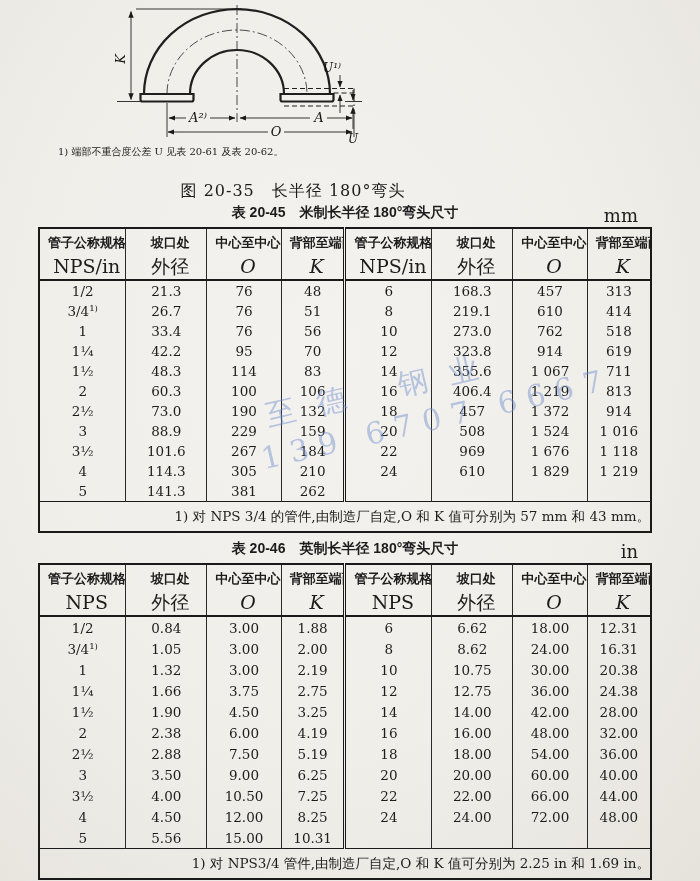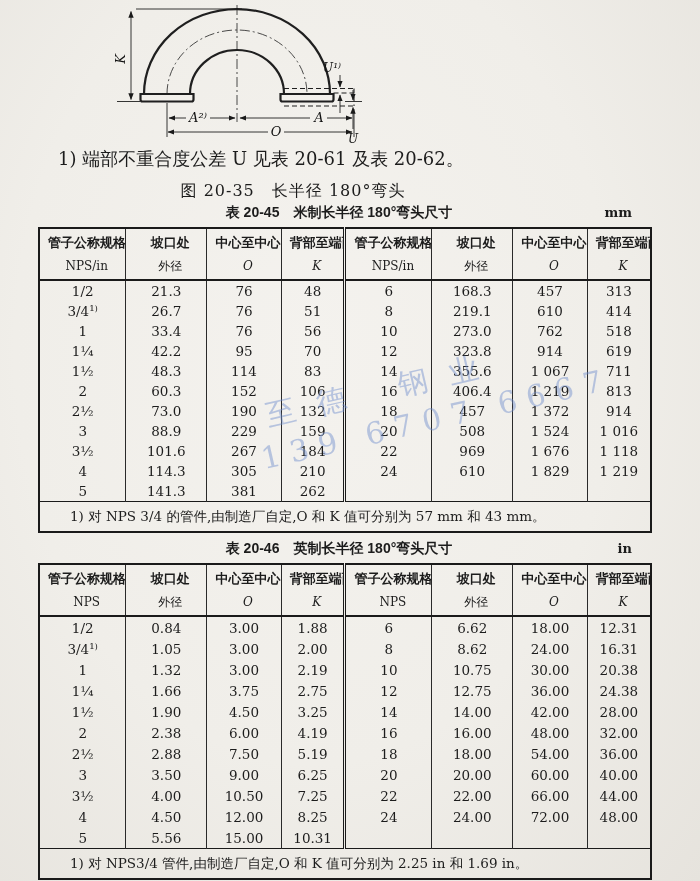--- a/index.html
+++ b/index.html
@@ -9,42 +9,42 @@
   
   .diagram{position:absolute;left:0;top:2px;}
   .thick{stroke:#1f1f1f;stroke-width:2.2;fill:none;stroke-linecap:round;}
   .thin{stroke:#1f1f1f;stroke-width:0.9;fill:none;}
   .cl{stroke:#1f1f1f;stroke-width:0.8;fill:none;stroke-dasharray:10 3 2 3;}
   .dash{stroke:#1f1f1f;stroke-width:1.1;fill:none;stroke-dasharray:5 3;}
   .dim{stroke:#1f1f1f;stroke-width:0.9;fill:none;}
   .svgtxt{font-family:"DejaVu Serif","Liberation Serif",serif;font-style:italic;font-size:13px;fill:#111;}
   .svgtxt.small{font-size:12px;}
   
-  .notes{position:absolute;left:58px;top:147px;font-size:18px;line-height:24px;}
+  .notes{position:absolute;left:58px;top:140px;font-size:10px;line-height:24px;}
   .notes p{margin:0;}
   .fig-caption{position:absolute;left:0;top:181px;width:586px;text-align:center;font-size:16px;letter-spacing:1px;}
-  .tcap{position:absolute;left:32px;width:614px;text-align:center;font-family:"Liberation Sans","DejaVu Sans",sans-serif;font-weight:bold;font-size:14px;}
-  .tcap-unit{position:absolute;right:14px;top:1px;font-family:"DejaVu Serif",serif;font-weight:bold;font-size:13px;}
+  .tcap{position:absolute;left:38px;width:614px;text-align:center;font-family:"Liberation Sans","DejaVu Sans",sans-serif;font-weight:bold;font-size:14px;}
+  .tcap-unit{position:absolute;right:14px;top:1px;font-family:"DejaVu Serif",serif;font-weight:normal;font-size:18px;}
   #cap-metric{top:204px;}
   #cap-inch{top:540px;}
   
   table.dim-table{position:absolute;left:38px;width:614px;border-collapse:collapse;table-layout:fixed;
                   border:2px solid #1a1a1a;font-size:13.5px;}
   #t-metric{top:227px;}
   #t-inch{top:563px;}
   .dim-table th,.dim-table td{border-left:1px solid #2a2a2a;border-right:1px solid #2a2a2a;
       text-align:center;padding:0;font-weight:normal;overflow:hidden;white-space:nowrap;}
   .dim-table thead th{border-bottom:2px solid #1a1a1a;height:50px;vertical-align:middle;padding-left:8px;}
   .dim-table thead .h1{font-size:13px;font-weight:bold;line-height:24px;}
-  .dim-table thead .h2{font-size:12px;line-height:22px;}
+  .dim-table thead .h2{font-size:19px;line-height:22px;}
   .dim-table thead .h2.it{font-style:italic;}
   #t-metric tbody td{height:20px;}
   #t-inch tbody td{height:21px;}
   .dim-table td.mid,.dim-table th.mid{border-left:3px double #1a1a1a;}
-  .dim-table tfoot td{border-top:1.5px solid #1a1a1a;text-align:left;height:29px;padding-left:30px;font-size:13.5px;}
+  .dim-table tfoot td{border-top:1.5px solid #1a1a1a;text-align:right;height:29px;padding-left:30px;font-size:13.5px;}
   
   .watermark{position:absolute;left:248px;top:400px;transform:rotate(-13deg);transform-origin:left top;
              color:rgba(105,140,205,0.5);pointer-events:none;}
   .watermark .wm1{font-size:30px;letter-spacing:22px;padding-left:14px;}
   .watermark .wm2{font-size:30px;letter-spacing:10px;margin-top:2px;}
 </style>
 </head>
 <body>
 
 <div class="page">
@@ -202,21 +202,21 @@
           <td>114</td>
           <td>83</td>
           <td class="mid">14</td>
           <td>355.6</td>
           <td>1 067</td>
           <td>711</td>
         </tr>
         <tr>
           <td>2</td>
           <td>60.3</td>
-          <td>152</td>
+          <td>100</td>
           <td>106</td>
           <td class="mid">16</td>
           <td>406.4</td>
           <td>1 219</td>
           <td>813</td>
         </tr>
         <tr>
           <td>2½</td>
           <td>73.0</td>
           <td>190</td>

